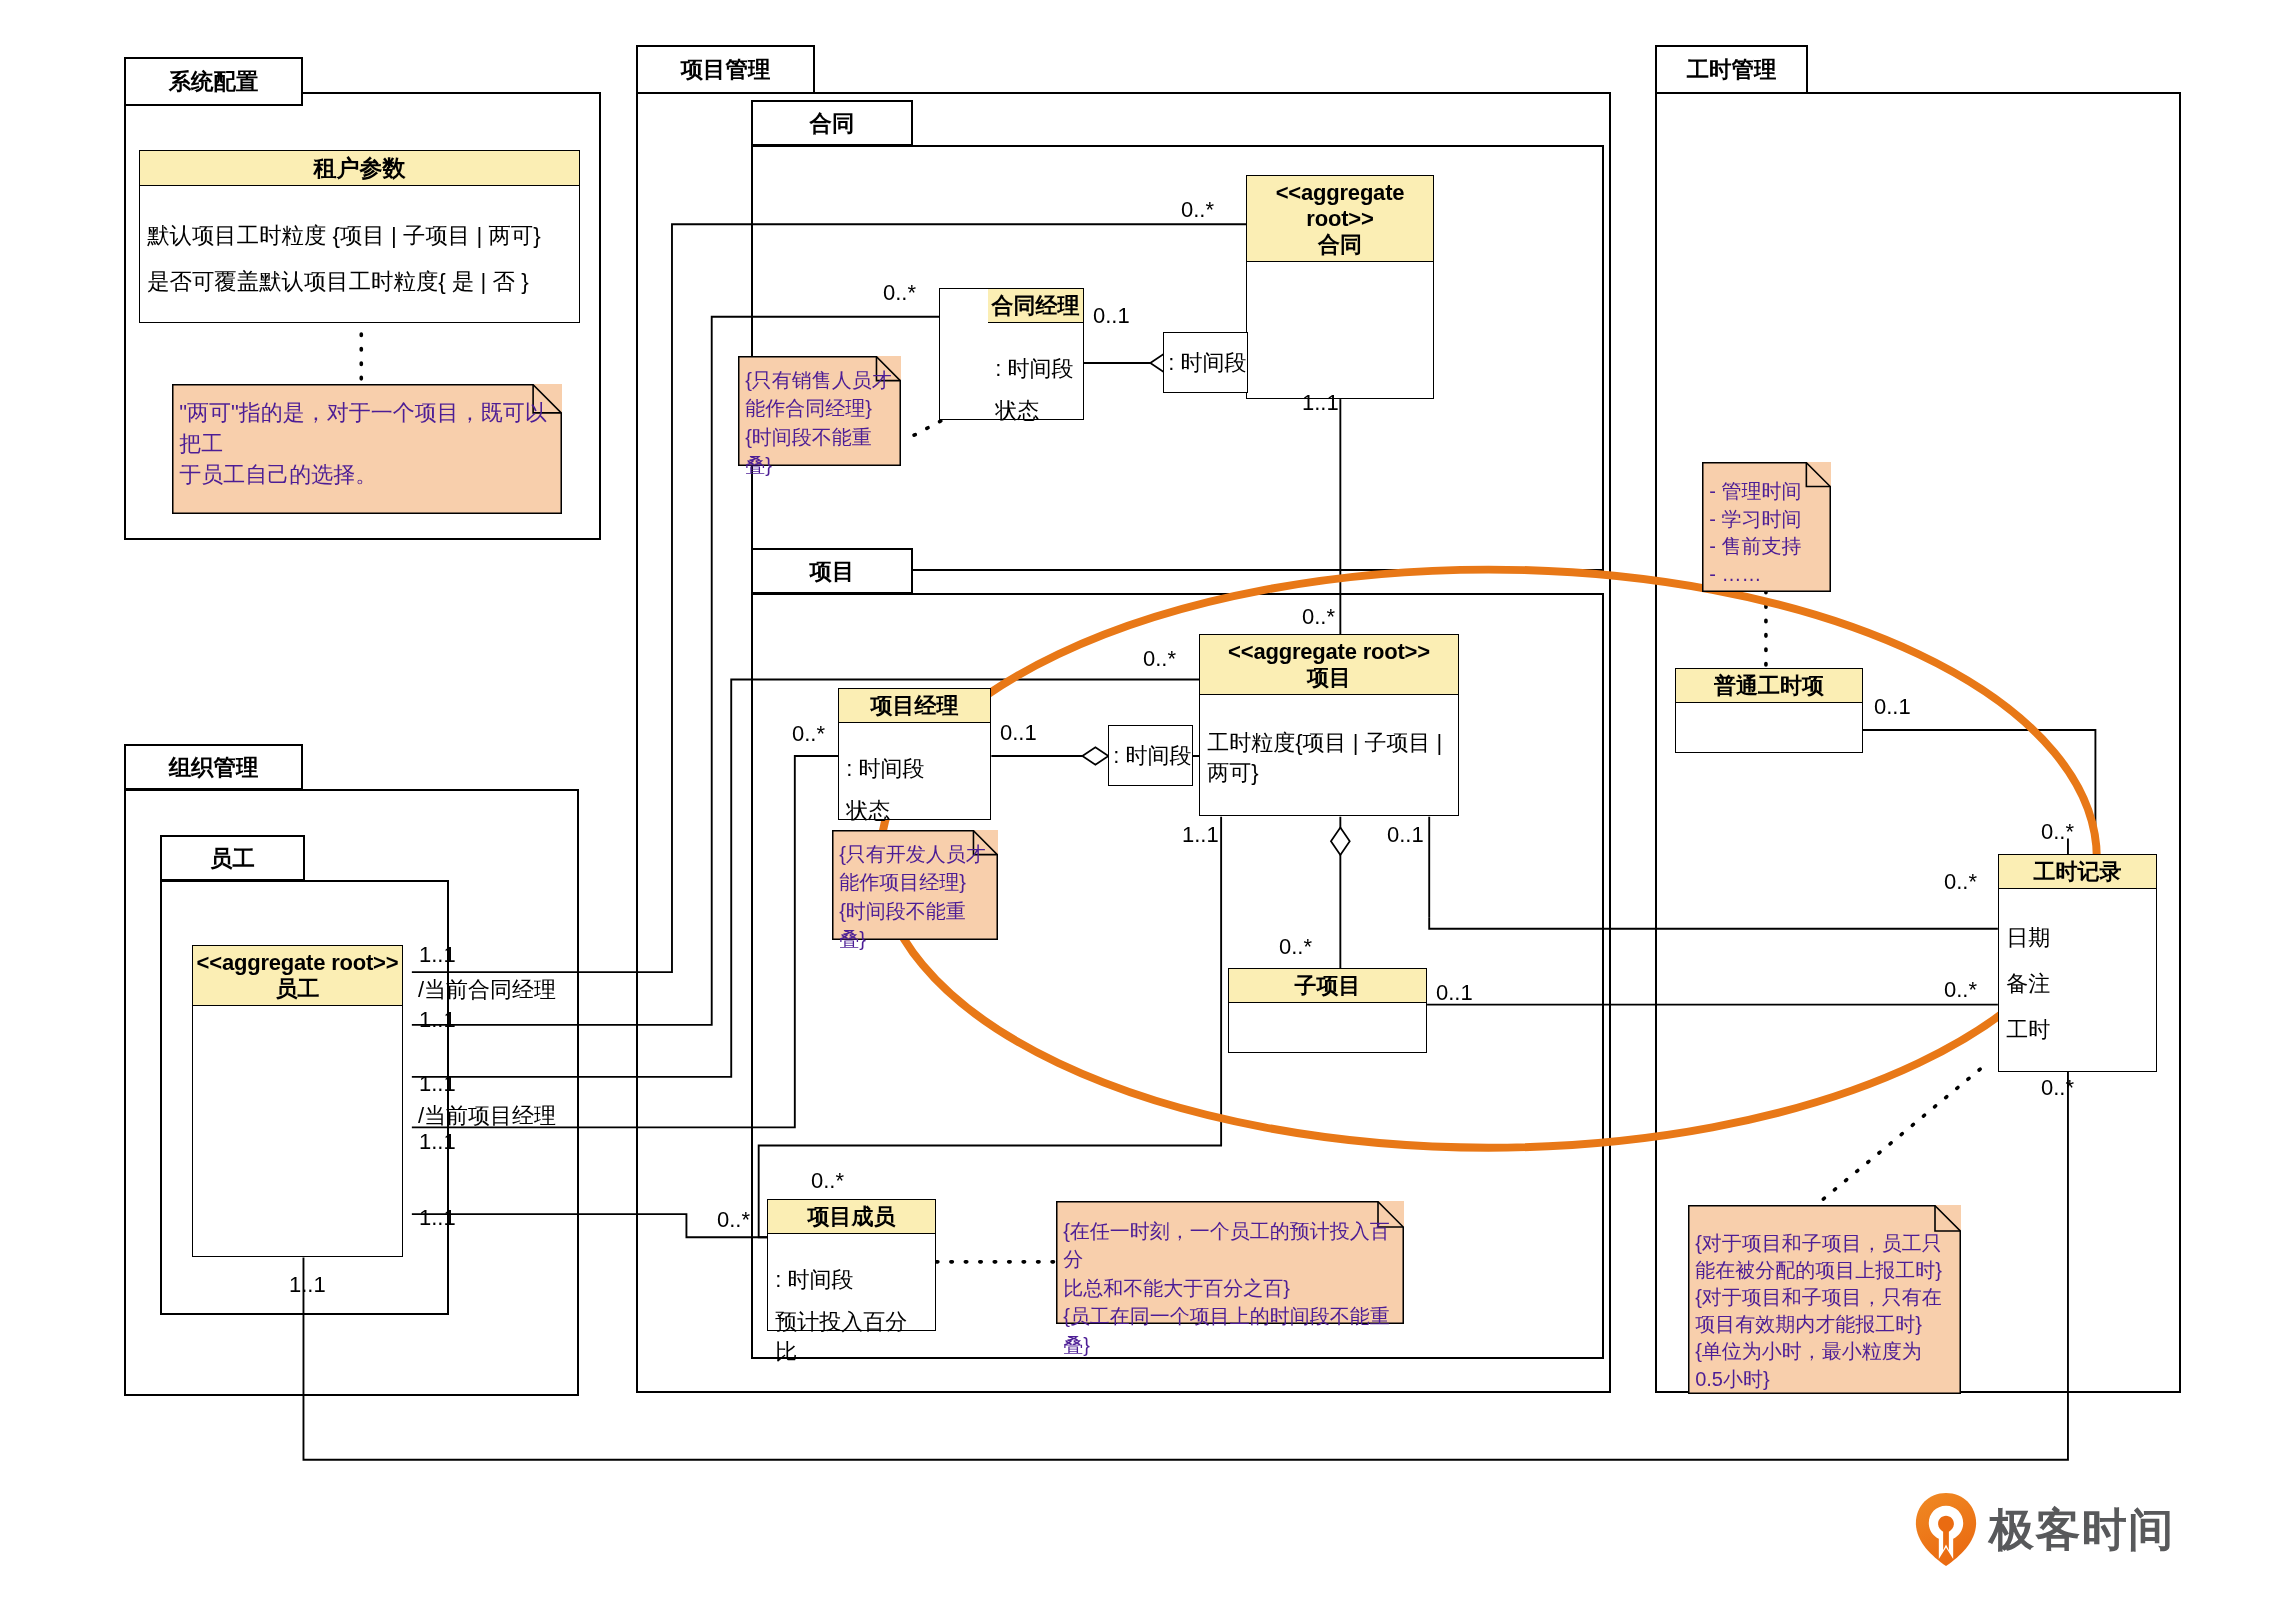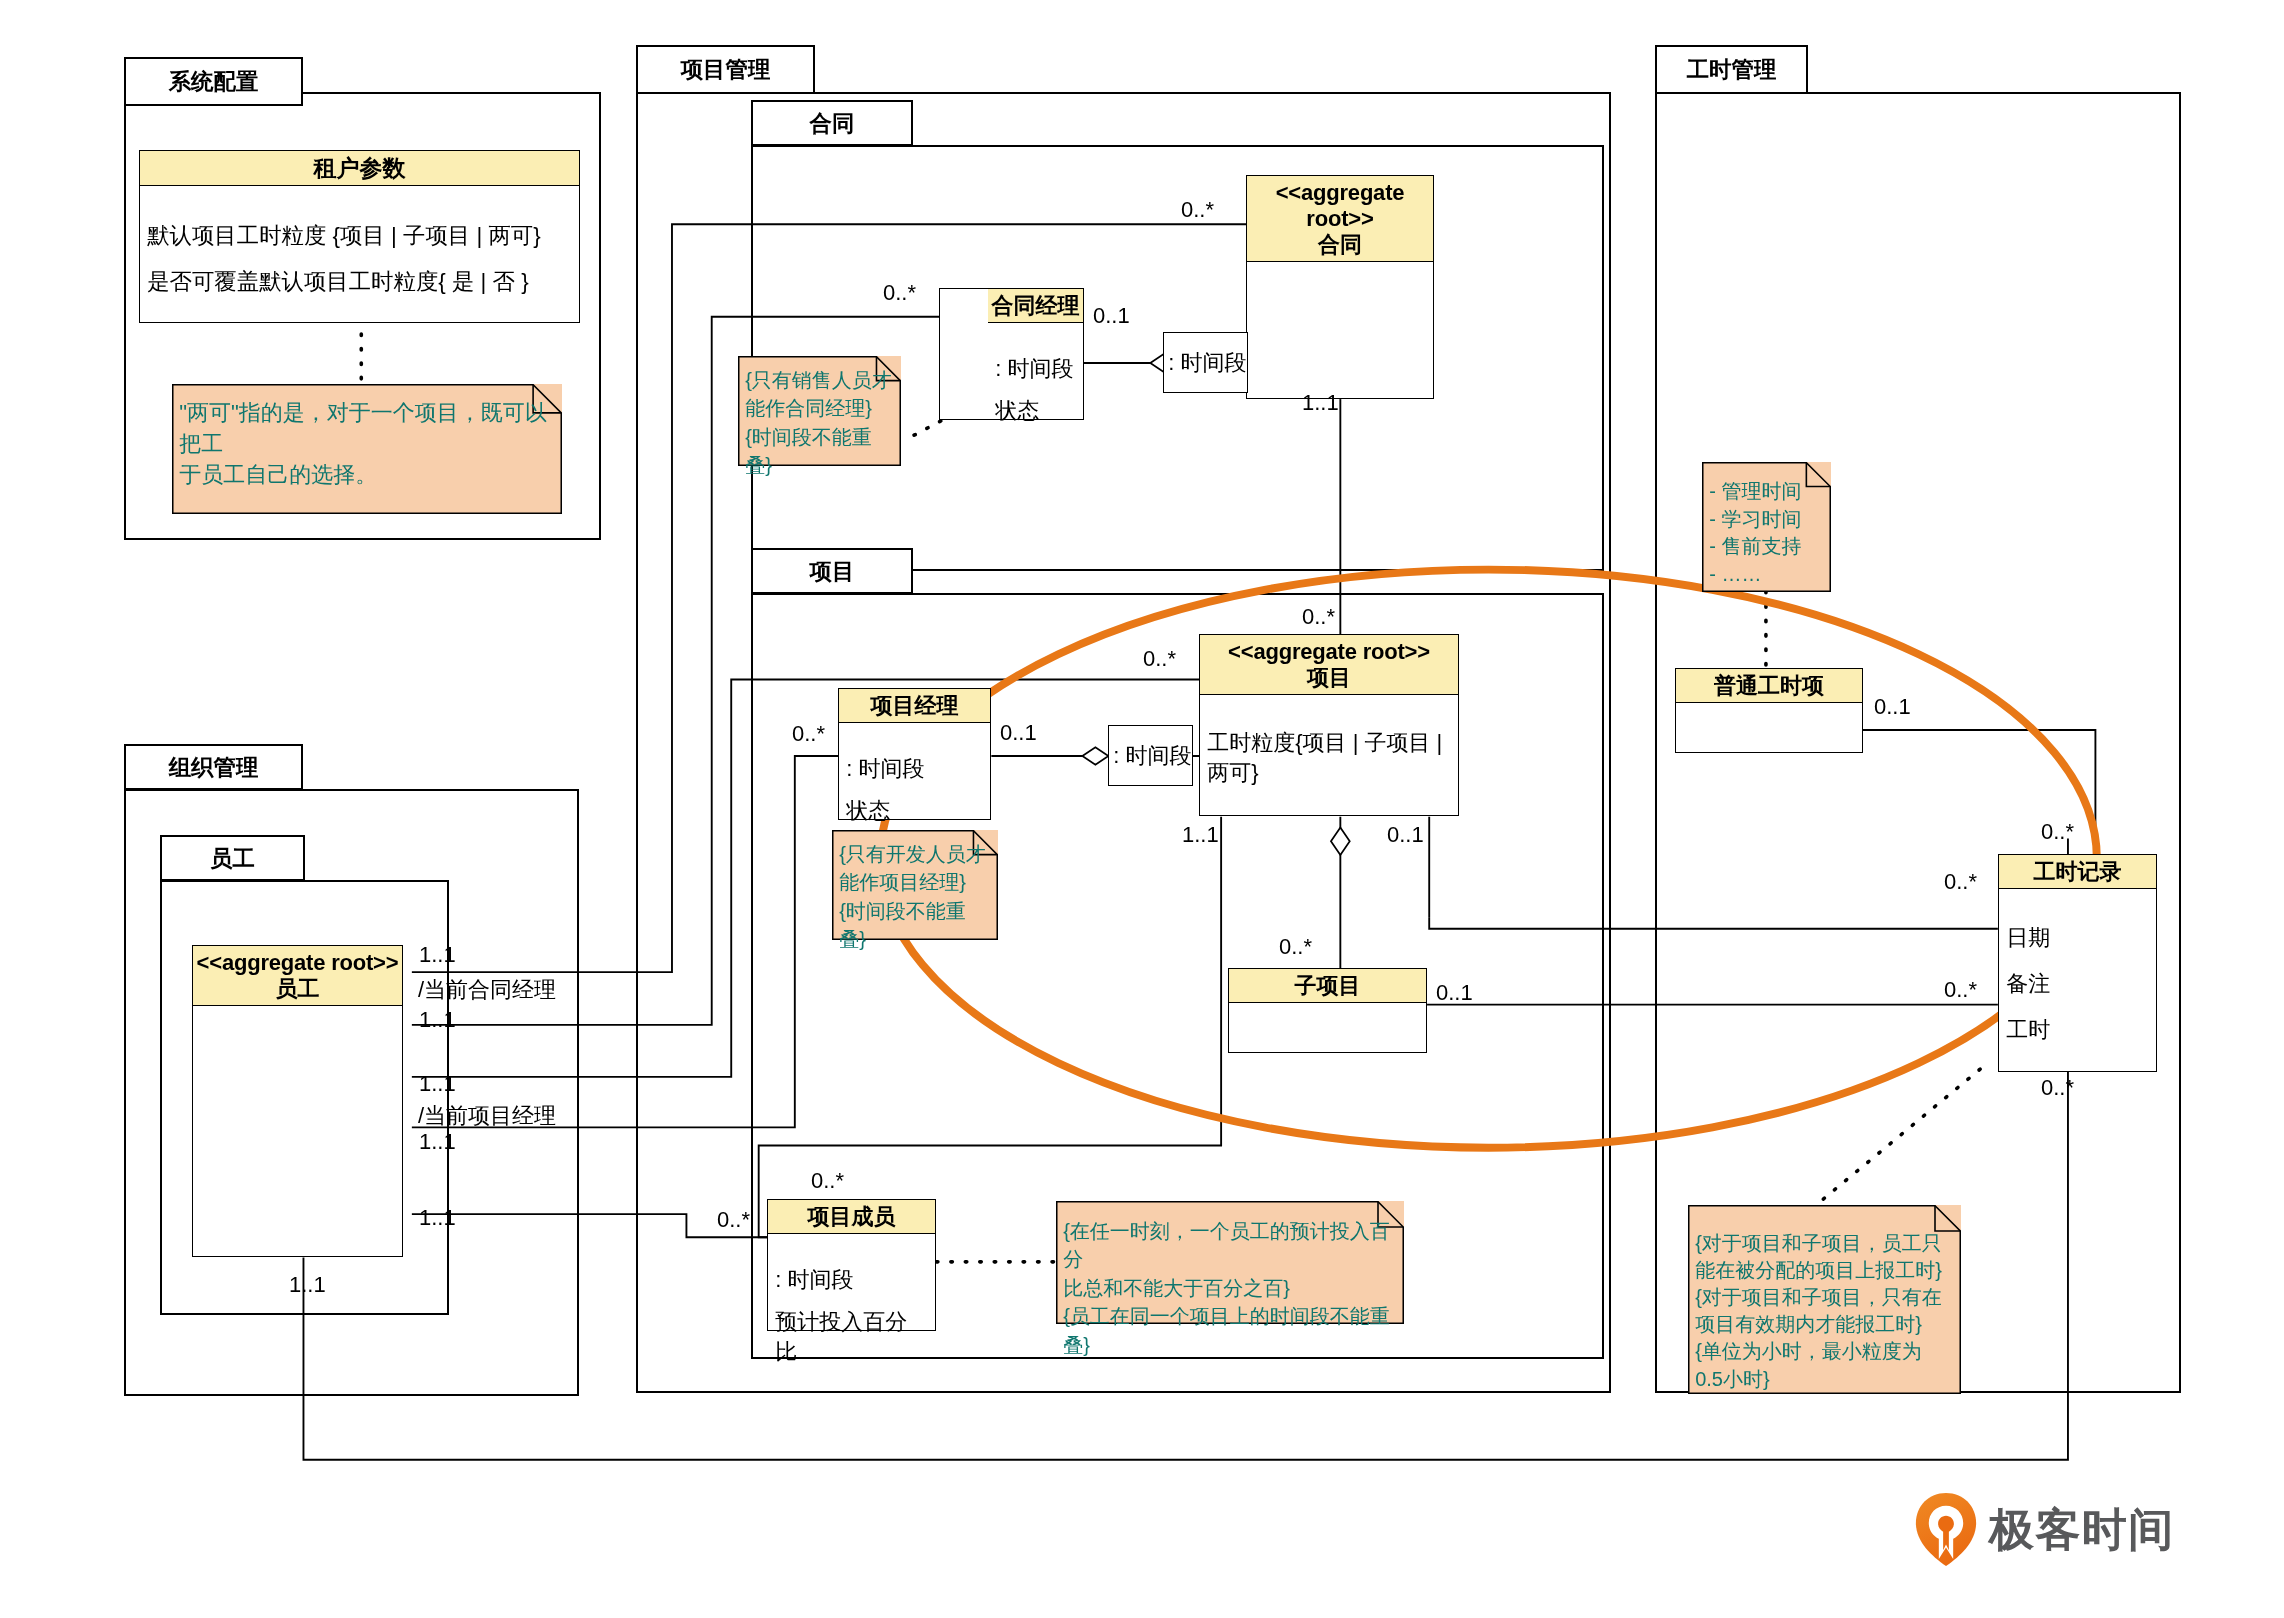--- a/index.html
+++ b/index.html
@@ -15,21 +15,21 @@
   
   .cls{position:absolute;box-sizing:border-box;border:1.4px solid #000;background:#fff;display:flex;flex-direction:column;gap:24px;}
   .cls .hdr{background:#fbeeb4;border-bottom:1.4px solid #000;text-align:center;font-weight:bold;
             line-height:1.18;padding:3.6px 2.9px;color:#000;}
   .cls .hdr .stereo{display:block;font-weight:bold;letter-spacing:-0.2px;}
   .cls .body{flex:1;padding:5.8px 7.2px;display:flex;flex-direction:column;gap:10px;color:#000;}
   .assoc-cls{position:absolute;box-sizing:border-box;border:1.4px solid #000;background:#fff;
              display:flex;align-items:center;padding-left:4.3px;color:#000;}
 
   
-  .note{position:absolute;box-sizing:border-box;background:#f8cfac;color:#0f766e;}
+  .note{position:absolute;box-sizing:border-box;background:#f8cfac;color:#4c1d95;}
   .note .txt{position:relative;z-index:2;padding:7.2px 7.2px 4.3px 7.2px;line-height:1.42;}
   .note svg{position:absolute;left:0;top:0;width:100%;height:100%;z-index:1;}
 
   
   .mult{position:absolute;color:#000;white-space:nowrap;}
   .role{position:absolute;color:#000;white-space:nowrap;}
 
   
   .logo{position:absolute;display:flex;align-items:center;gap:10px;}
   .logo .word{font-size:45px;font-weight:bold;color:#58595b;letter-spacing:1.4px;}

